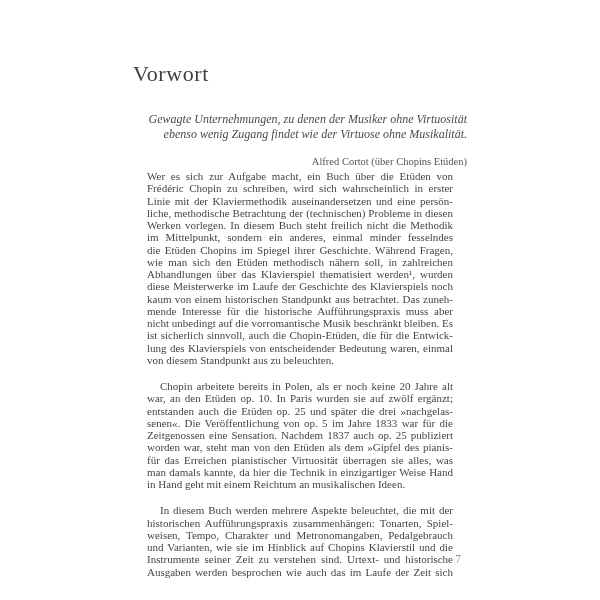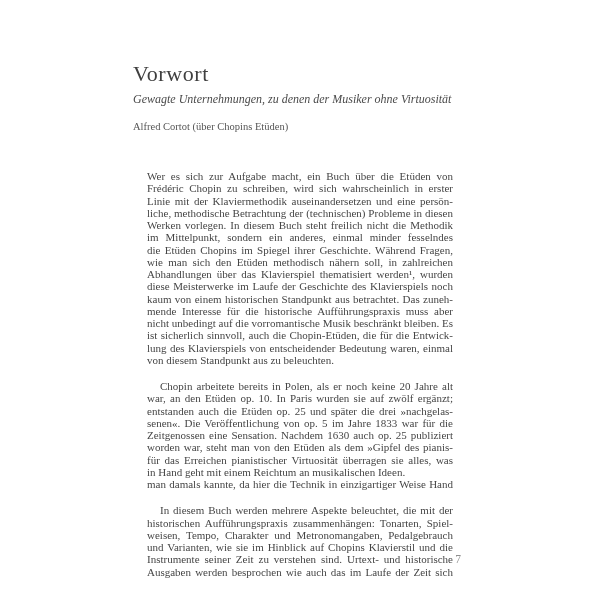--- a/index.html
+++ b/index.html
@@ -19,23 +19,23 @@
     margin: 0;
     font-size: 22px;
     font-weight: normal;
     letter-spacing: 0.6px;
     line-height: 1;
     color: #3f3f3f;
   }
   .epigraph {
     position: absolute;
     left: 133px;
-    top: 92px;
+    top: 112px;
     width: 334px;
-    text-align: left;
+    text-align: right;
     font-style: italic;
     font-size: 12px;
     line-height: 15px;
     color: #4a4a4a;
   }
   .attribution {
     font-style: normal;
     font-size: 10.5px;
     line-height: 14px;
     margin-top: 13px;
@@ -72,20 +72,21 @@
 </style>
 </head>
 <body>
 
 <div class="page" style="background: rgb(255, 255, 255); color: rgb(69, 69, 69);">
 
   <h1 class="title" style="color: rgb(63, 63, 63);">Vorwort</h1>
 
   <div class="epigraph">
     <div class="epigraph-line">Gewagte Unternehmungen, zu denen der Musiker ohne Virtuosität</div>
+    <div class="epigraph-line">ebenso wenig Zugang findet wie der Virtuose ohne Musikalität.</div>
     <div class="attribution">Alfred Cortot (über Chopins Etüden)</div>
   </div>
 
   <div class="body-text">
       <div class="para">
         <div class="line">Wer es sich zur Aufgabe macht, ein Buch über die Etüden von</div>
         <div class="line">Frédéric Chopin zu schreiben, wird sich wahrscheinlich in erster</div>
         <div class="line">Linie mit der Klaviermethodik auseinandersetzen und eine persön-</div>
         <div class="line">liche, methodische Betrachtung der (technischen) Probleme in diesen</div>
         <div class="line">Werken vorlegen. In diesem Buch steht freilich nicht die Methodik</div>
@@ -99,25 +100,25 @@
         <div class="line">nicht unbedingt auf die vorromantische Musik beschränkt bleiben. Es</div>
         <div class="line">ist sicherlich sinnvoll, auch die Chopin-Etüden, die für die Entwick-</div>
         <div class="line">lung des Klavierspiels von entscheidender Bedeutung waren, einmal</div>
         <div class="line last">von diesem Standpunkt aus zu beleuchten.</div>
       </div>
       <div class="para">
         <div class="line indent">Chopin arbeitete bereits in Polen, als er noch keine 20 Jahre alt</div>
         <div class="line">war, an den Etüden op. 10. In Paris wurden sie auf zwölf ergänzt; dort</div>
         <div class="line">entstanden auch die Etüden op. 25 und später die drei »nachgelas-</div>
         <div class="line">senen«. Die Veröffentlichung von op. 5 im Jahre 1833 war für die</div>
-        <div class="line">Zeitgenossen eine Sensation. Nachdem 1630 auch op. 25 publiziert</div>
+        <div class="line">Zeitgenossen eine Sensation. Nachdem 1837 auch op. 25 publiziert</div>
         <div class="line">worden war, steht man von den Etüden als dem »Gipfel des pianis-</div>
         <div class="line">für das Erreichen pianistischer Virtuosität überragen sie alles, was</div>
+        <div class="line">man damals kannte, da hier die Technik in einzigartiger Weise Hand</div>
         <div class="line last">in Hand geht mit einem Reichtum an musikalischen Ideen.</div>
-        <div class="line">man damals kannte, da hier die Technik in einzigartiger Weise Hand</div>
       </div>
       <div class="para">
         <div class="line indent">In diesem Buch werden mehrere Aspekte beleuchtet, die mit der</div>
         <div class="line">historischen Aufführungspraxis zusammenhängen: Tonarten, Spiel-</div>
         <div class="line">weisen, Tempo, Charakter und Metronomangaben, Pedalgebrauch</div>
         <div class="line">und Varianten, wie sie im Hinblick auf Chopins Klavierstil und die</div>
         <div class="line">Instrumente seiner Zeit zu verstehen sind. Urtext- und historische</div>
         <div class="line">Ausgaben werden besprochen wie auch das im Laufe der Zeit sich</div>
       </div>
     </div>

